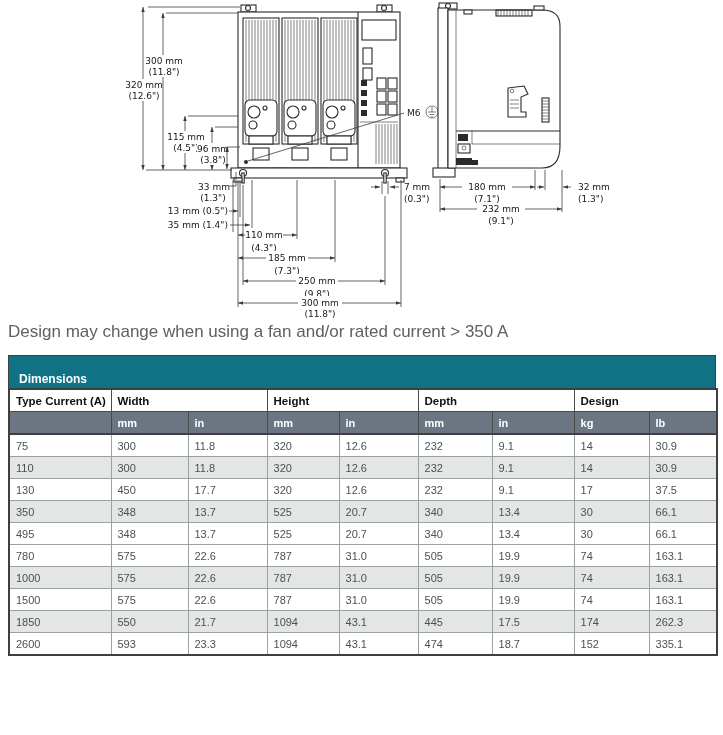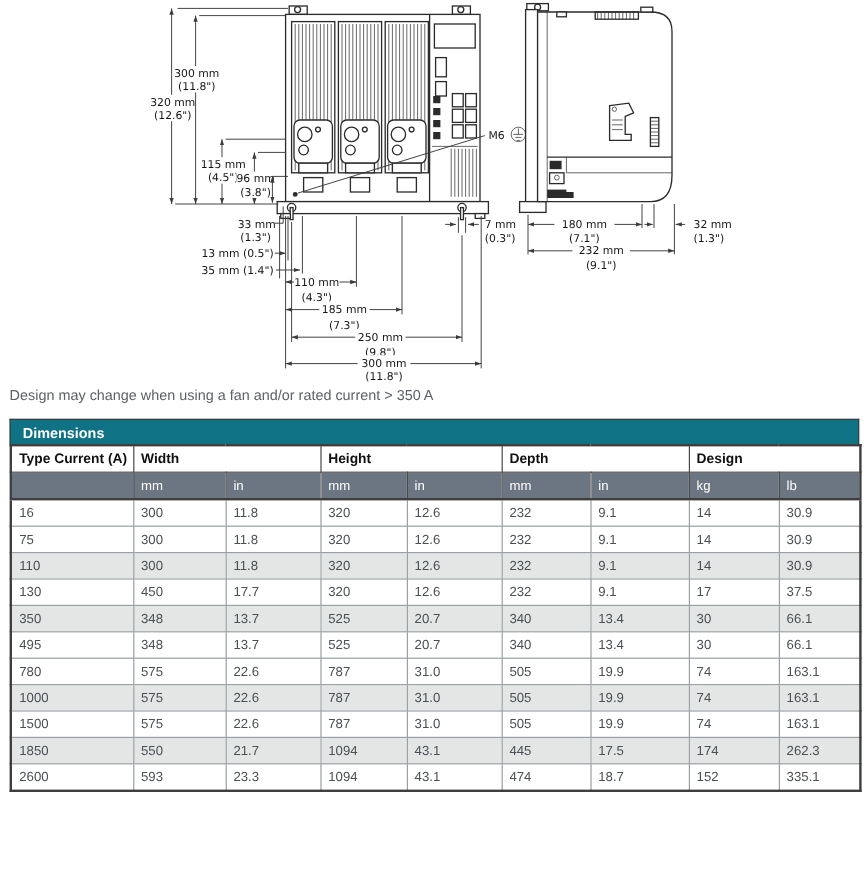--- a/index.html
+++ b/index.html
@@ -1,25 +1,25 @@
 <!DOCTYPE html>
 <html><head>
 <meta charset="utf-8">
 <style>
   html,body{margin:0;padding:0;background:#fff;}
   body{width:723px;height:735px;font-family:"Liberation Sans",sans-serif;}
   .drawing{display:block;}
-  .note{font-size:12px;color:#5d6166;margin:2px 0 0 8px;}
+  .note{font-size:17px;color:#5d6166;margin:2px 0 0 8px;}
   .tbl-wrap{margin:13px 7px 0 8px;width:708px;}
   .tbl-title{box-sizing:border-box;width:708px;height:21px;line-height:14px;background:#0f7285;color:#fff;
-             font-weight:bold;font-size:12px;padding:4px 10px;border:1px solid #3f3f3f;border-bottom:none;}
+             font-weight:bold;font-size:12px;padding:16px 10px;border:1px solid #3f3f3f;border-bottom:none;}
   table{border-collapse:collapse;table-layout:fixed;width:708px;font-size:11px;color:#4b5055;border:2px solid #3f3f3f;}
   th,td{border:1px solid #9aa0a3;padding:2px 6px;text-align:left;height:17px;overflow:hidden;white-space:nowrap;}
   thead tr.grp th{background:#fff;color:#101010;font-weight:bold;font-size:11.5px;border-color:#4a4a4a;}
-  thead tr.units th{background:#6c7682;color:#fff;font-weight:normal;border-color:#4a4a4a;}
+  thead tr.units th{background:#6c7682;color:#fff;font-weight:bold;border-color:#4a4a4a;}
   thead{border-bottom:2px solid #3f3f3f;margin-top:20px;}
   tbody tr.alt td{background:#e4e5e5;}
   
   .ol{stroke:#2b2b2b;stroke-width:1.1;fill:none;}
   .olf{stroke:#2b2b2b;stroke-width:1.1;fill:#fff;}
   .thin{stroke:#2b2b2b;stroke-width:0.6;fill:none;}
   .dk{fill:#2b2b2b;stroke:none;}
   .dl{stroke:#3c3c3c;stroke-width:0.8;fill:none;}
   .dt{font-family:"DejaVu Sans",sans-serif;font-size:9px;fill:#161616;}
   .wbg{fill:#fff;stroke:none;}
@@ -275,31 +275,20 @@
         <th>mm</th>
         <th>in</th>
         <th>mm</th>
         <th>in</th>
         <th>kg</th>
         <th>lb</th>
       </tr>
     </thead>
     <tbody>
         <tr>
-          <td>16</td>
-          <td>300</td>
-          <td>11.8</td>
-          <td>320</td>
-          <td>12.6</td>
-          <td>232</td>
-          <td>9.1</td>
-          <td>14</td>
-          <td>30.9</td>
-        </tr>
-        <tr>
           <td>75</td>
           <td>300</td>
           <td>11.8</td>
           <td>320</td>
           <td>12.6</td>
           <td>232</td>
           <td>9.1</td>
           <td>14</td>
           <td>30.9</td>
         </tr>

